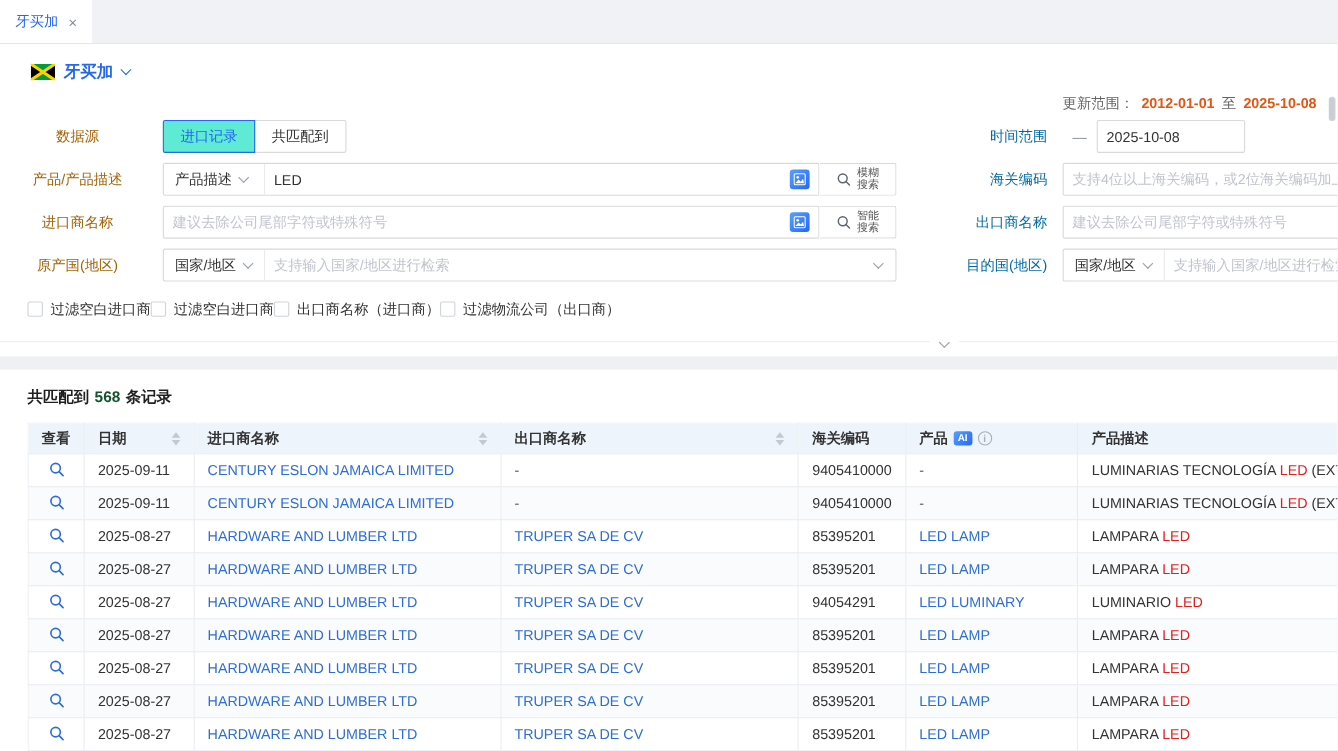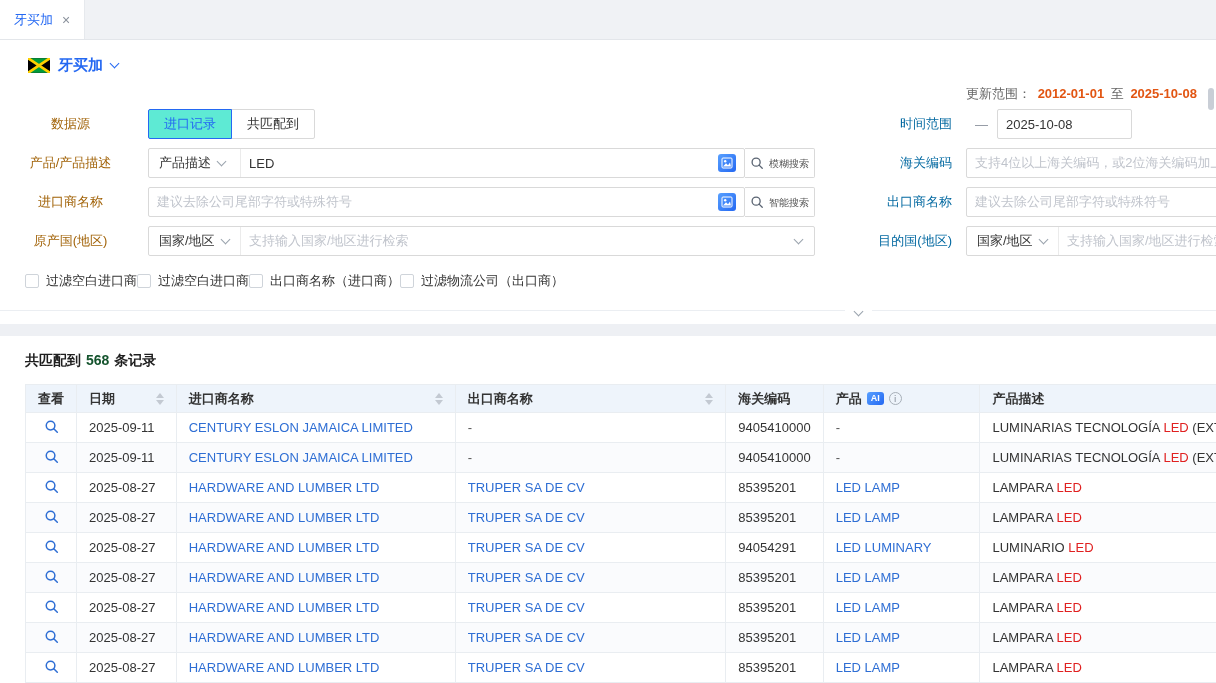--- a/index.html
+++ b/index.html
@@ -46,21 +46,21 @@
   .isel{display:flex;align-items:center;gap:7px;padding:0 10px;height:100%;min-width:92px;
         border-right:1px solid #ebebeb;cursor:pointer;flex:none}
   .itext{flex:1;display:flex;align-items:center;padding:0 8px;height:100%;white-space:nowrap;overflow:hidden}
   .ph{color:#c0c4cc}
   .blue-ico{width:18px;height:18px;border-radius:3px;flex:none;margin-right:8px;cursor:pointer;
             background:linear-gradient(135deg,#58a0ff,#2468f2);display:flex;align-items:center;justify-content:center}
   .tail-chev{margin-right:12px;flex:none}
 
   .sbtn{width:70px;height:30px;flex:none;border:1px solid #d9d9d9;border-left:none;border-radius:0 2px 2px 0;
         background:#fff;display:flex;align-items:center;justify-content:center;gap:5px;cursor:pointer}
-  .sbtn .two{font-size:10px;line-height:11px;color:#555;display:flex;flex-direction:row}
+  .sbtn .two{font-size:10px;line-height:11px;color:#555;display:flex;flex-direction:column}
 
   .dinput{width:135px;height:30px;border:1px solid #d9d9d9;border-radius:2px;background:#fff;
           display:flex;align-items:center;justify-content:space-between;padding:0 8px;flex:none}
   .dsep{margin:0 9px;color:#8a919c}
 
   .cbrow{display:flex;align-items:center;margin:16px 0 0 25px}
   .cbitem{display:flex;align-items:center;gap:7px;cursor:pointer}
   .cb{width:14px;height:14px;border:1px solid #cfd4da;border-radius:2px;background:#fff;flex:none}
 
   .collapse-bar{margin-top:20px;border-top:1px solid #ebeef2;position:relative;height:14px}

